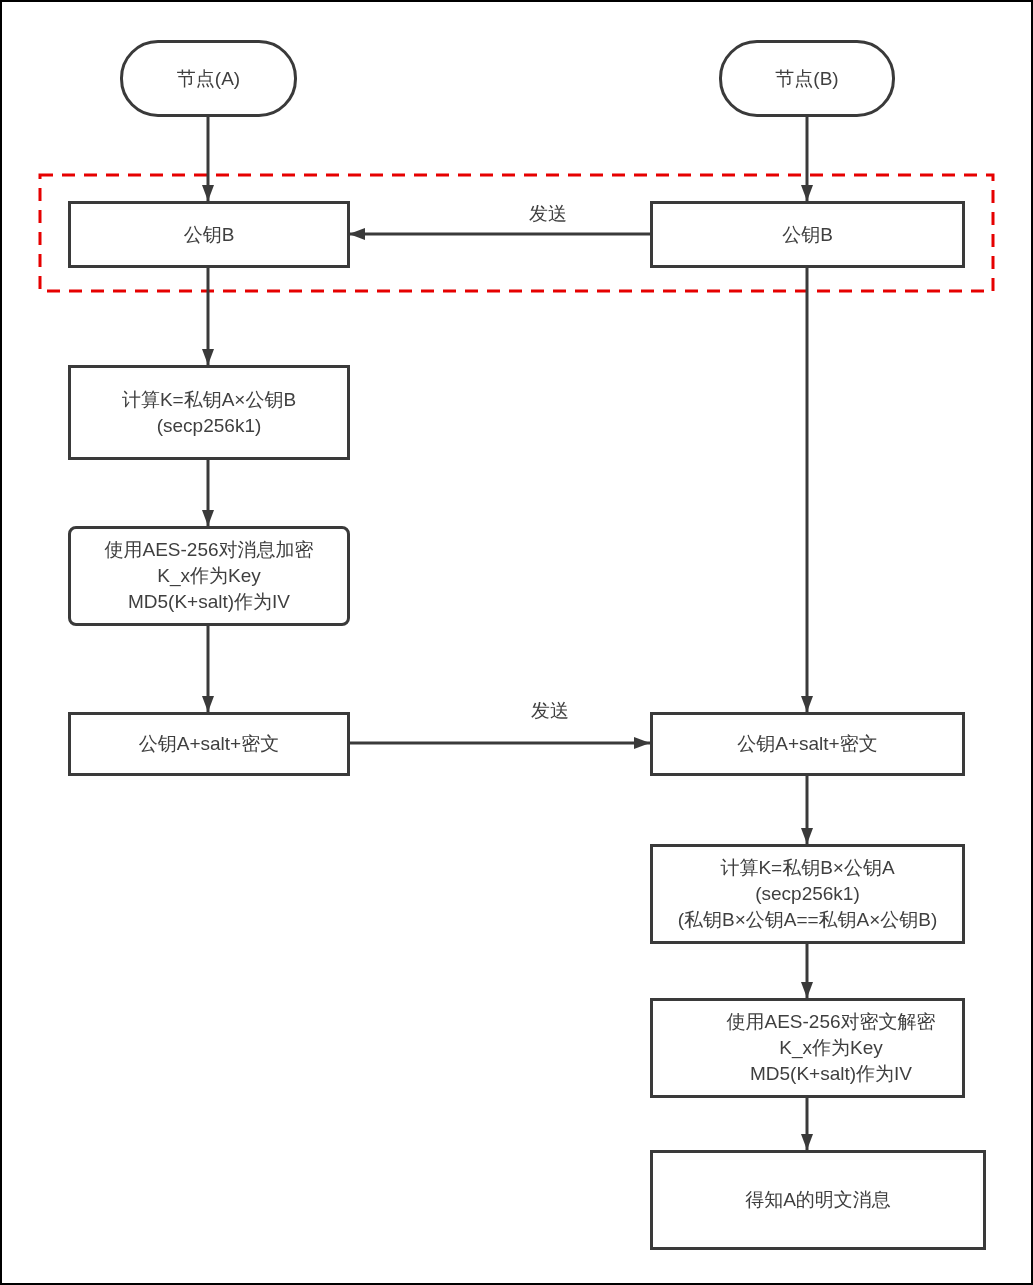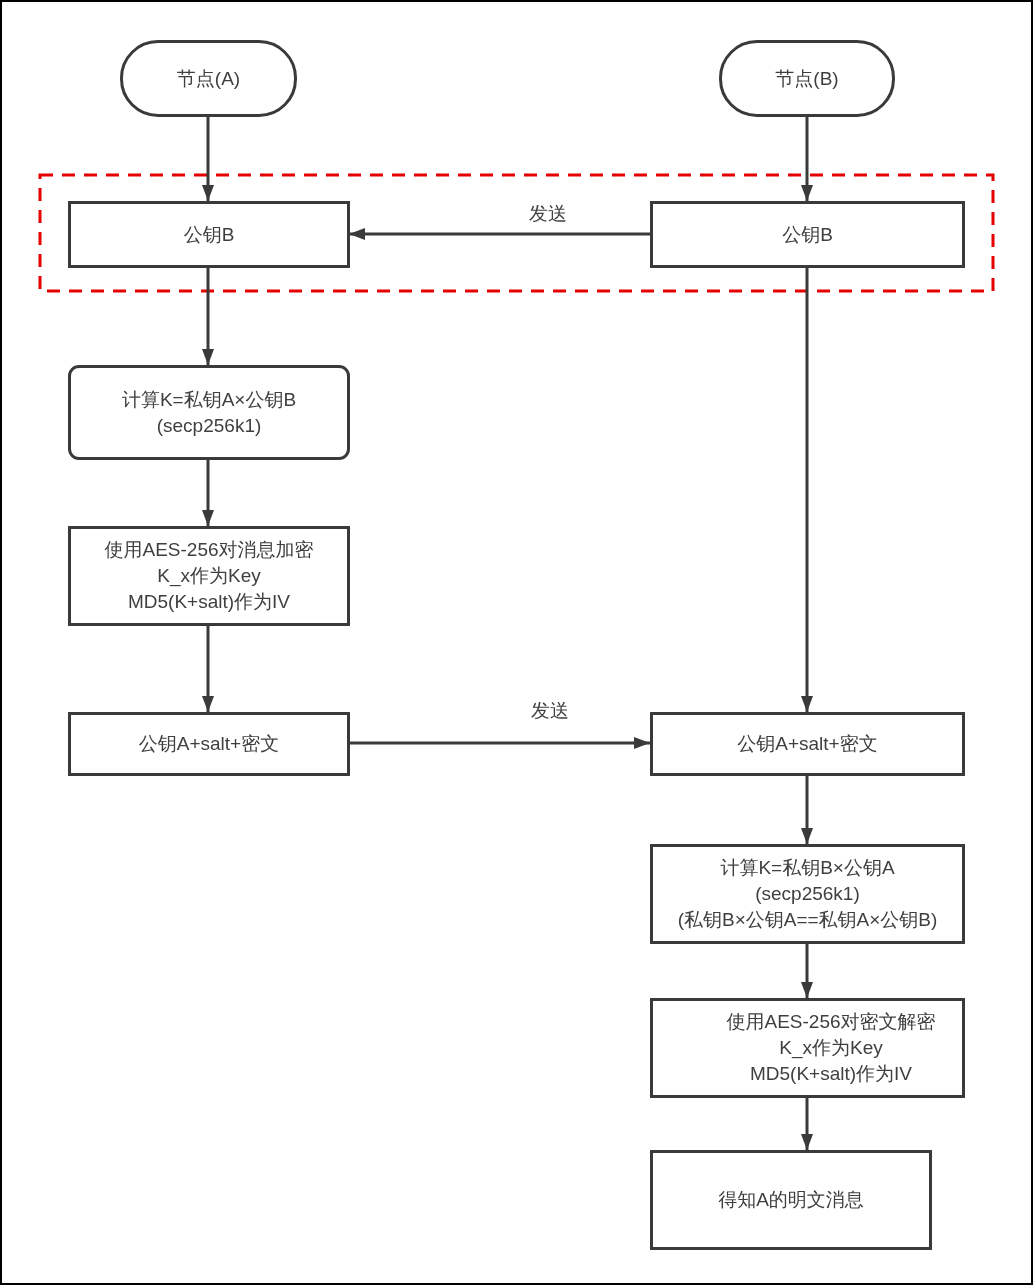--- a/index.html
+++ b/index.html
@@ -90,39 +90,39 @@
   </svg>
 
   <div class="box terminal" style="left:118px; top:38px; width:177px; height:77px;">节点(A)</div>
 
   <div class="box terminal" style="left:717px; top:38px; width:176px; height:77px;">节点(B)</div>
 
   <div class="box" style="left:66px; top:199px; width:282px; height:67px;">公钥B</div>
 
   <div class="box" style="left:648px; top:199px; width:315px; height:67px;">公钥B</div>
 
-  <div class="box" style="left:66px; top:363px; width:282px; height:95px;border-radius:11px;">计算K=私钥A×公钥B
+  <div class="box" style="left:66px; top:363px; width:282px; height:95px;">计算K=私钥A×公钥B
 (secp256k1)</div>
 
-  <div class="box" style="left:66px; top:524px; width:282px; height:100px;">使用AES-256对消息加密
+  <div class="box" style="left:66px; top:524px; width:282px; height:100px;border-radius:8px;">使用AES-256对消息加密
 K_x作为Key
 MD5(K+salt)作为IV</div>
 
   <div class="box" style="left:66px; top:710px; width:282px; height:64px;">公钥A+salt+密文</div>
 
   <div class="box" style="left:648px; top:710px; width:315px; height:64px;">公钥A+salt+密文</div>
 
   <div class="box" style="left:648px; top:842px; width:315px; height:100px;text-align:center;">计算K=私钥B×公钥A
 (secp256k1)
 (私钥B×公钥A==私钥A×公钥B)</div>
 
   <div class="box" style="left:648px; top:996px; width:315px; height:100px;padding-left:47px;">使用AES-256对密文解密
 K_x作为Key
 MD5(K+salt)作为IV</div>
 
-  <div class="box" style="left:648px; top:1148px; width:282px; height:100px;">得知A的明文消息</div>
+  <div class="box" style="left:648px; top:1148px; width:336px; height:100px;">得知A的明文消息</div>
 
   <div class="edge-label" style="left:498px; top:201px;">发送</div>
 
   <div class="edge-label" style="left:500px; top:698px;">发送</div>
 
 
 </div>
 
 </body></html>

